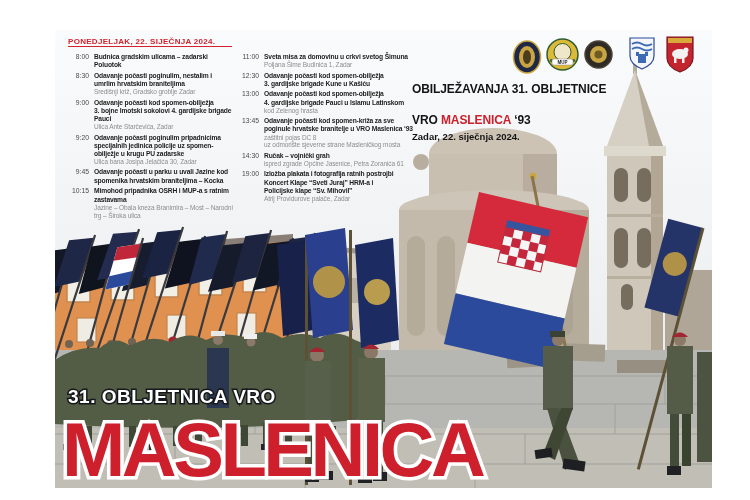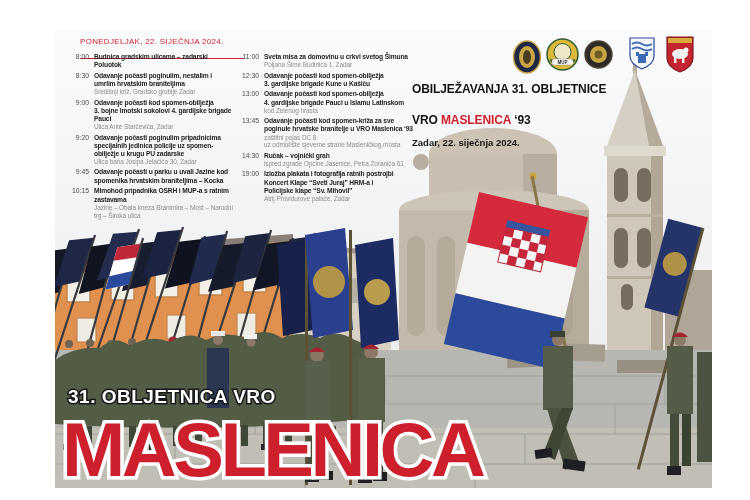--- a/index.html
+++ b/index.html
@@ -1,37 +1,37 @@
 <!DOCTYPE html>
 <html><head>
 <meta charset="utf-8">
 <style>
   html,body{margin:0;padding:0;background:#fff;}
   .canvas{position:relative;width:750px;height:500px;background:#ffffff;overflow:hidden;
           font-family:"Liberation Sans",sans-serif;}
   .photo{position:absolute;left:55px;top:30px;width:657px;height:458px;z-index:0;}
   
-  .day-header{position:absolute;left:80px;top:37px;z-index:3;width:164px;
-    font-size:8px;font-weight:normal;letter-spacing:.3px;color:#d3232e;
-    border-bottom:1.7px solid #d3232e;padding-bottom:12px;}
+  .day-header{position:absolute;left:68px;top:37px;z-index:3;width:164px;
+    font-size:8px;font-weight:bold;letter-spacing:.3px;color:#d3232e;
+    border-bottom:1.7px solid #d3232e;padding-bottom:0;}
   .sched-col{position:absolute;top:53px;z-index:3;}
   .col1{left:68px;width:167px;}
   .col2{left:238px;width:180px;}
   .sched-item{display:flex;gap:5px;margin-bottom:2.5px;}
   .sched-time{flex:none;width:21px;text-align:right;font-size:6.8px;color:#4a4a4a;line-height:1.25;}
   .sched-txt{flex:1;min-width:0;}
   .sched-title{font-size:6.7px;font-weight:bold;color:#1c1c1c;line-height:1.22;
     letter-spacing:-.15px;white-space:pre-line;}
   .sched-loc{font-size:6.5px;color:#8d8d8d;line-height:1.22;letter-spacing:-.1px;white-space:pre-line;}
   
   .event-title{position:absolute;left:412px;top:82px;z-index:3;color:#141414;}
   .et1{font-size:12px;font-weight:bold;letter-spacing:-.1px;text-align:right;}
   .et2{font-size:12px;font-weight:bold;letter-spacing:-.1px;margin-top:17px;}
   .et2 .hl{color:#ce202c;}
-  .etd{font-size:9.5px;font-weight:bold;margin-top:10px;}
+  .etd{font-size:9.5px;font-weight:bold;margin-top:4px;}
   
   .logo{position:absolute;z-index:3;}
   
   .hero{position:absolute;left:52px;top:376px;z-index:4;}
   .t-sub{font-family:"Liberation Sans",sans-serif;font-weight:bold;font-size:19px;
     fill:#ffffff;stroke:#15181c;stroke-width:3px;paint-order:stroke;letter-spacing:.5px;}
   .t-main{font-family:"Liberation Sans",sans-serif;font-weight:bold;font-size:76px;
     fill:#ce202c;stroke:#ffffff;stroke-width:7px;paint-order:stroke;letter-spacing:-3.5px;}
 </style>
 </head>

